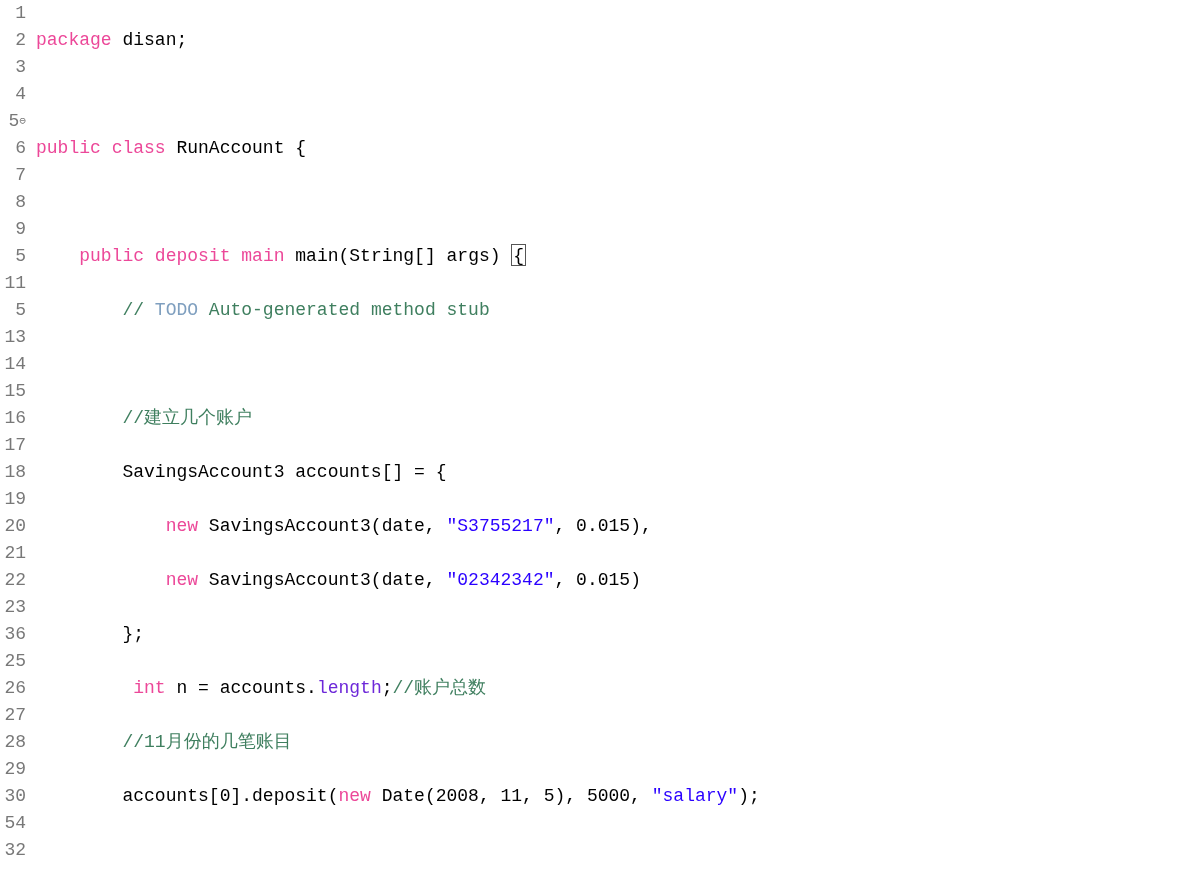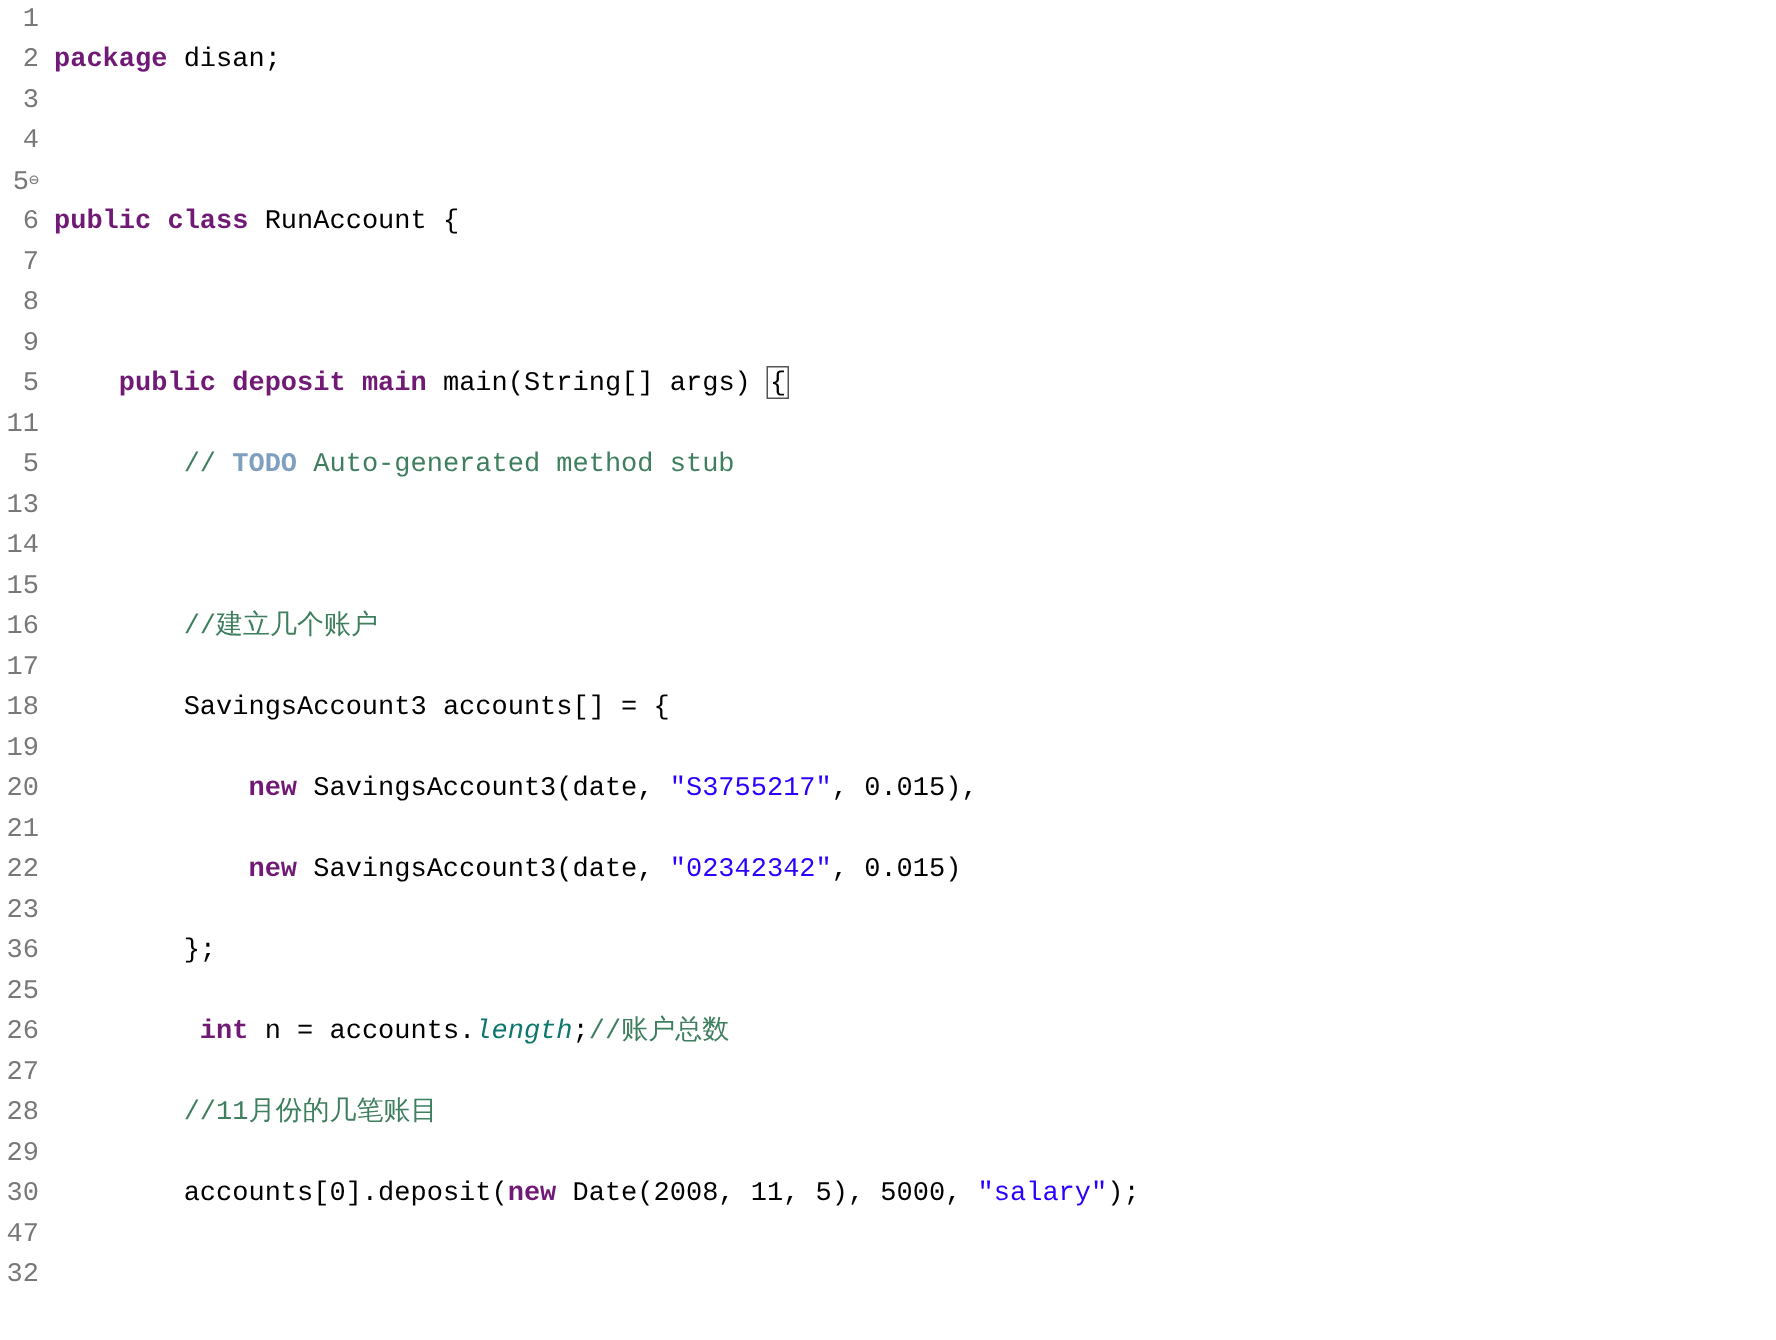--- a/index.html
+++ b/index.html
@@ -23,25 +23,25 @@
       height: 27px;
     }
     .code {
       flex: 1;
       white-space: pre;
       padding-left: 4px;
     }
     .code-line {
       height: 27px;
     }
-    .kw { color: #701a75; font-weight: bold; }
+    .kw { color: #ec4899; font-weight: normal; }
     .comment { color: #3f7f5f; }
-    .todo { color: #7f9fbf; font-weight: bold; }
+    .todo { color: #7f9fbf; font-weight: normal; }
     .str { color: #2a00ff; }
-    .field { color: #0f766e; font-style: italic; }
+    .field { color: #6d28d9; }
     .fold-marker {
       position: relative;
       font-size: 11px;
       vertical-align: middle;
       color: #787878;
     }
     .cursor-box {
       border: 1px solid #555;
       padding: 0 1px;
       display: inline-block;
@@ -76,21 +76,21 @@
   <div class="line-num">21</div>
   <div class="line-num">22</div>
   <div class="line-num">23</div>
   <div class="line-num">36</div>
   <div class="line-num">25</div>
   <div class="line-num">26</div>
   <div class="line-num">27</div>
   <div class="line-num">28</div>
   <div class="line-num">29</div>
   <div class="line-num">30</div>
-  <div class="line-num">47</div>
+  <div class="line-num">54</div>
   <div class="line-num">32</div>
 </div>
 
 <div class="code">
 <div class="code-line"><span class="kw">package</span><span> disan;</span></div>
 <div class="code-line"></div>
 <div class="code-line"><span class="kw">public</span><span> </span><span class="kw">class</span><span> RunAccount {</span></div>
 <div class="code-line"></div>
 <div class="code-line"><span>    </span><span class="kw">public</span><span> </span><span class="kw">deposit</span><span> </span><span class="kw">main</span><span> main(String[] args) </span><span class="cursor-box">{</span></div>
 <div class="code-line"><span>        </span><span class="comment"><span>// </span><span class="todo">TODO</span><span> Auto-generated method stub</span></span></div>

